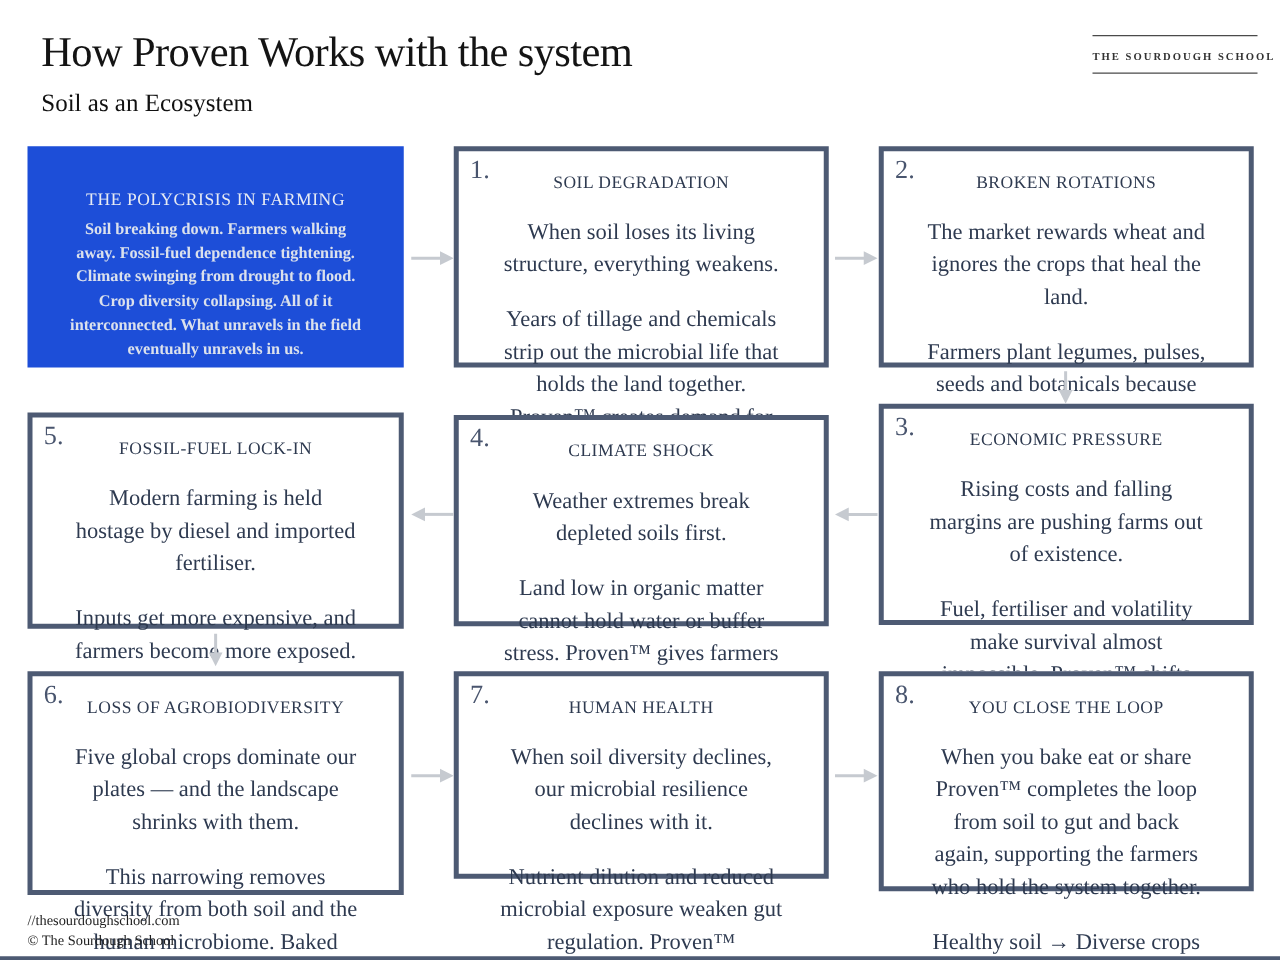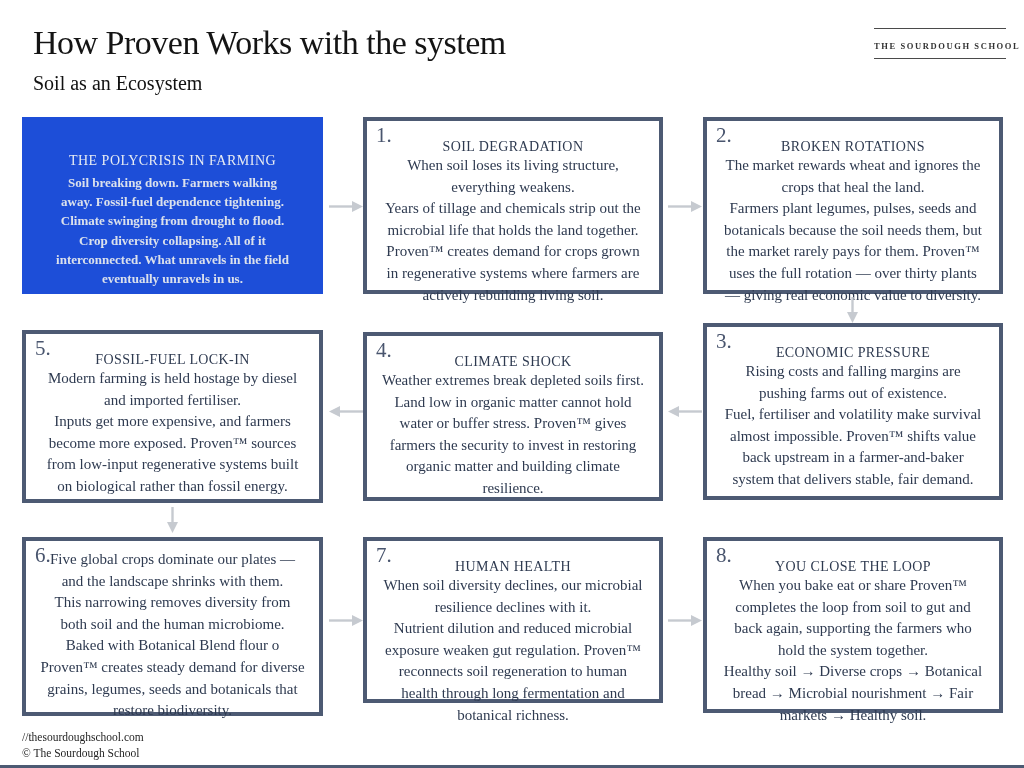--- a/index.html
+++ b/index.html
@@ -33,21 +33,21 @@
     position:absolute;background:#ffffff;border:4px solid #4d5a73;
     box-sizing:border-box;text-align:center;padding:8px 14px 8px 14px;
   }
   .box .num{
     position:absolute;left:9px;top:2px;font-size:21px;color:#49556e;
   }
   .box h3{
     margin:10px 0 0 0;font-size:14px;font-weight:400;color:#2e3a50;
     letter-spacing:0.4px;
   }
-  .box p{margin:0;font-size:15px;line-height:1.44;color:#2e3a50;}
+  .box p{margin:18px;font-size:18px;line-height:1.44;color:#2e3a50;}
 
   .intro-box{
     position:absolute;background:#1d4ed8;box-sizing:border-box;
     text-align:center;padding:36px 26px;color:#dfe4ee;
   }
   .intro-box h3{
     margin:0 0 1px 0;font-size:14px;font-weight:400;letter-spacing:0.5px;color:#e7ebf3;
   }
   .intro-box p{margin:4px;font-size:13px;line-height:1.48;color:#dbe1ec;font-weight:bold;}
 
@@ -118,20 +118,21 @@
 
   <div class="box pos-r2c3">
     <span class="num">3.</span>
     <h3>ECONOMIC PRESSURE</h3>
     <p>Rising costs and falling margins are pushing farms out of existence.</p>
     <p>Fuel, fertiliser and volatility make survival almost impossible. Proven™ shifts value back upstream in a farmer-and-baker system that delivers stable, fair demand.</p>
   </div>
 
   <div class="box pos-r3c1">
     <span class="num">6.</span>
+    <h3>LOSS OF AGROBIODIVERSITY</h3>
     <p>Five global crops dominate our plates — and the landscape shrinks with them.</p>
     <p>This narrowing removes diversity from both soil and the human microbiome. Baked with Botanical Blend flour o Proven™ creates steady demand for diverse grains, legumes, seeds and botanicals that restore biodiversity.</p>
   </div>
 
   <div class="box pos-r3c2">
     <span class="num">7.</span>
     <h3>HUMAN HEALTH</h3>
     <p>When soil diversity declines, our microbial resilience declines with it.</p>
     <p>Nutrient dilution and reduced microbial exposure weaken gut regulation. Proven™ reconnects soil regeneration to human health through long fermentation and botanical richness.</p>
   </div>

